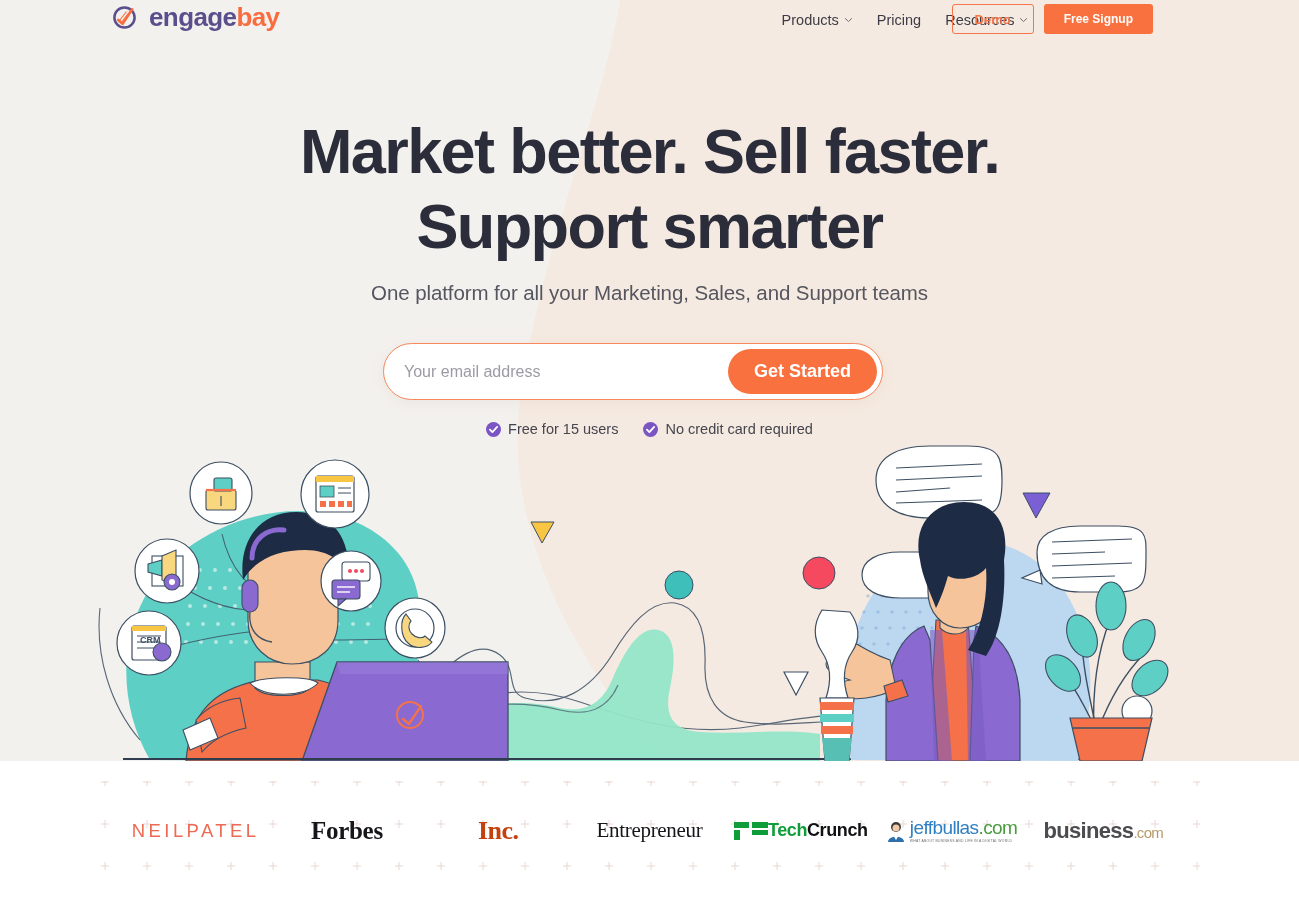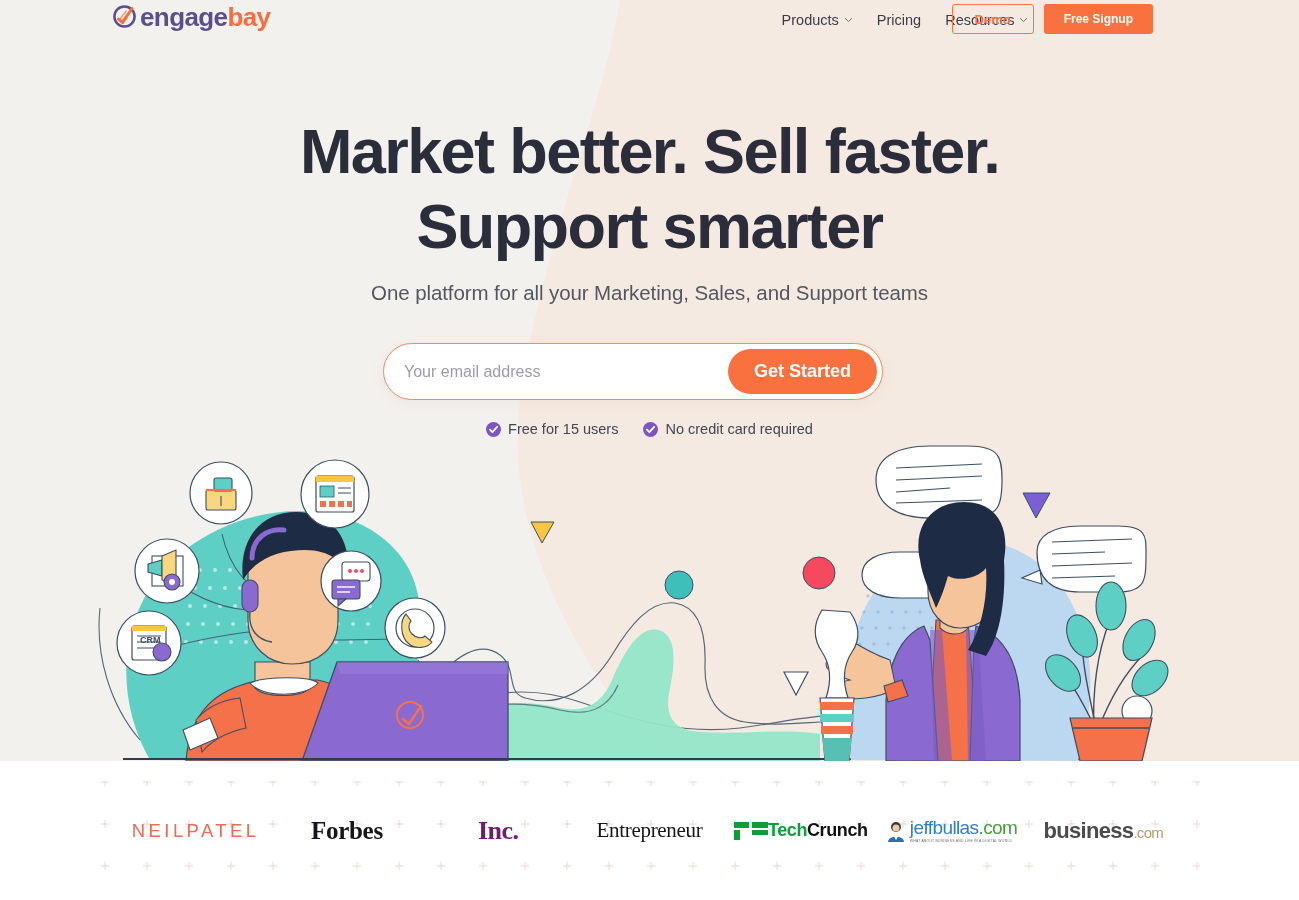--- a/index.html
+++ b/index.html
@@ -20,21 +20,21 @@
     position: absolute; left: 0; top: 0; width: 1299px; height: 761px;
   }
 
   
   .navbar {
     position: absolute; left: 0; top: 0; width: 1299px; height: 40px;
     z-index: 40;
   }
   .logo {
     position: absolute; left: 112px; top: 4px;
-    display: flex; align-items: flex-start; gap: 3px;
+    display: flex; align-items: flex-end; gap: 12px;
     text-decoration: none;
   }
   .logo-mark { width: 25px; height: 25px; display: block; flex: 0 0 auto; }
   .logo-text {
     font-size: 26px; font-weight: 700; letter-spacing: -0.6px;
     line-height: 26px; white-space: nowrap;
   }
   .logo-text .engage { color: #5a4e8c; }
   .logo-text .bay { color: #f96c3f; }
 
@@ -145,21 +145,21 @@
   }
   .lg-neilpatel {
     font-size: 18.5px; font-weight: 400; letter-spacing: 3.4px;
     color: #ec6a54; font-family: "Liberation Sans", sans-serif;
   }
   .lg-forbes {
     font-size: 25px; font-weight: 700; color: #16161a;
     font-family: "Liberation Serif", serif; letter-spacing: -0.3px;
   }
   .lg-inc {
-    font-size: 26px; font-weight: 700; color: #701a75;
+    font-size: 26px; font-weight: 700; color: #c2410c;
     font-family: "Liberation Serif", serif; letter-spacing: -0.5px;
   }
   .lg-entrepreneur {
     font-size: 21px; font-weight: 400; color: #16161a;
     font-family: "Liberation Serif", serif; letter-spacing: -0.3px;
   }
   .lg-techcrunch {
     display: flex; align-items: center; 
     font-size: 18px; font-weight: 700;
     font-family: "Liberation Sans", sans-serif; letter-spacing: -0.4px;

